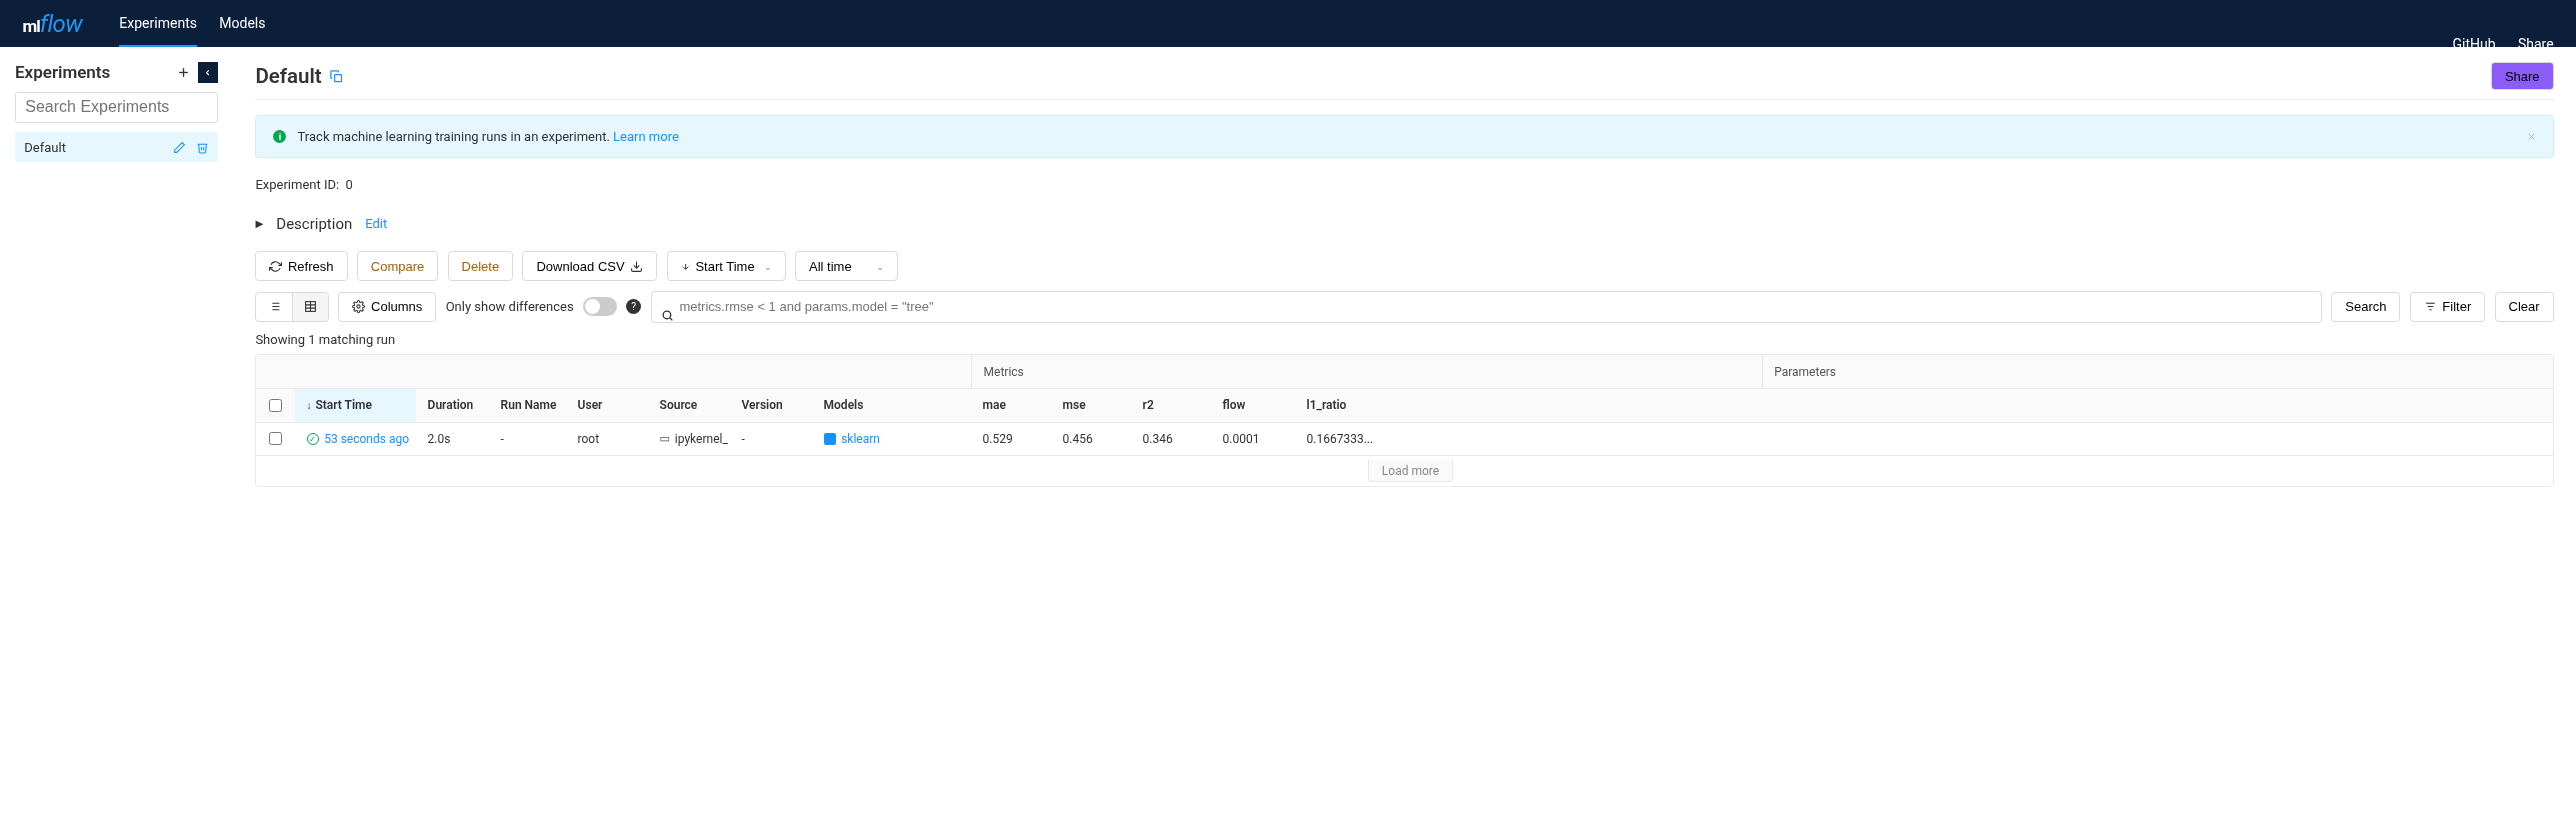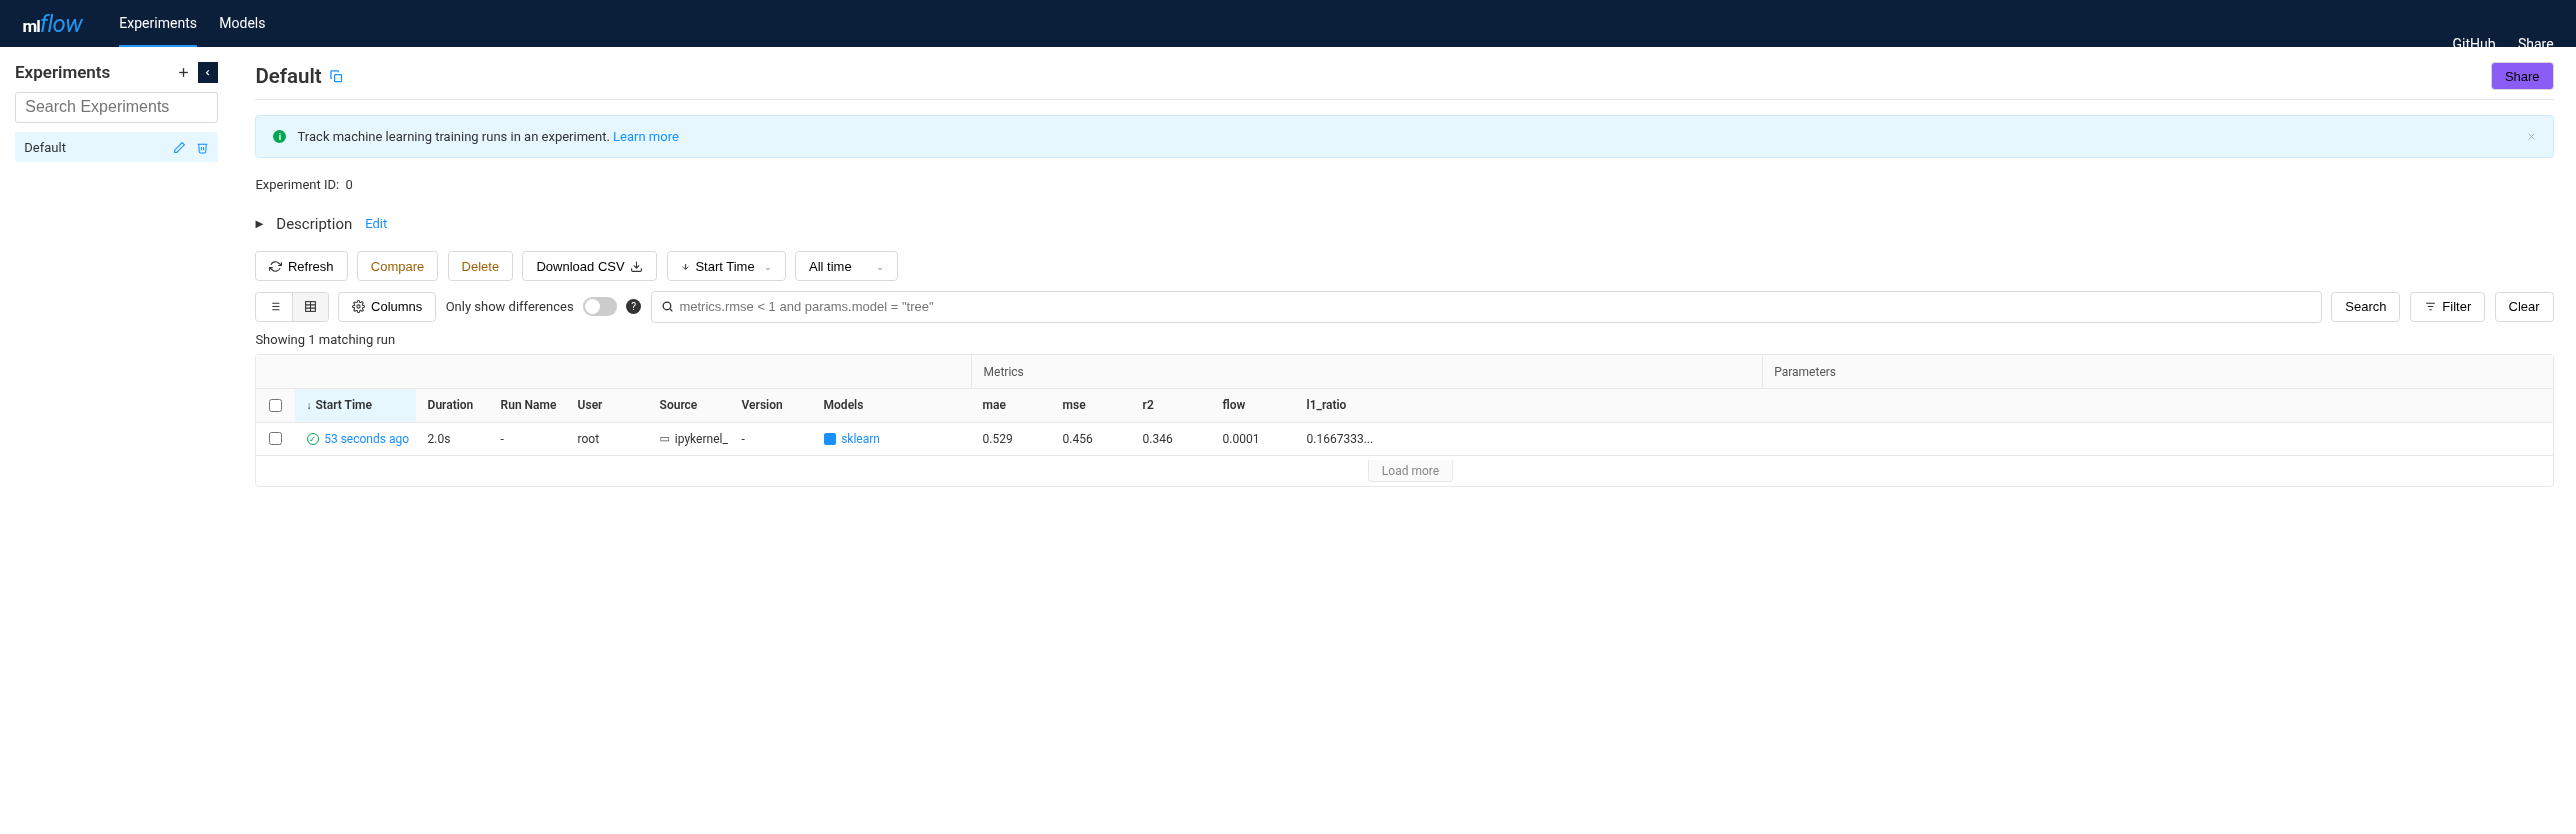--- a/index.html
+++ b/index.html
@@ -45,21 +45,21 @@
 .btn-chevron { font-size: 9.3px; color: #888; margin-left: 3.7px; }
 .toolbar2 { display: flex; gap: 9.3px; align-items: center; margin-bottom: 9.3px; }
 .view-toggle { display: flex; border: 0.9px solid #d9d9d9; border-radius: 3.7px; overflow: hidden; }
 .view-toggle-item { padding: 7.5px 11.2px; cursor: pointer; display: flex; align-items: center; justify-content: center; }
 .view-toggle-item + .view-toggle-item { border-left: 0.9px solid #d9d9d9; }
 .view-toggle-item.active { background: #f5f5f5; }
 .diff-label { font-size: 13px; }
 .switch { width: 34px; height: 18.7px; background: #ccc; border-radius: 9.3px; position: relative; cursor: pointer; }
 .switch::after { content: ""; position: absolute; left: 1.9px; top: 1.9px; width: 15px; height: 15px; background: #fff; border-radius: 50%; }
 .help-circle { width: 15px; height: 15px; background: #333; color: #fff; border-radius: 50%; display: flex; align-items: center; justify-content: center; font-size: 10.3px; cursor: pointer; }
-.search-wrap { flex: 1; display: flex; align-items: center; border: 0.9px solid #d9d9d9; border-radius: 3.7px; padding: 0 9.3px; }
+.search-wrap { flex: 1; display: flex; align-items: flex-end; border: 0.9px solid #d9d9d9; border-radius: 3.7px; padding: 0 9.3px; }
 .search-wrap input { flex: 1; border: none; outline: none; padding: 7.5px 5.6px; font-size: 13px; }
 .showing { font-size: 13px; margin-bottom: 7.5px; }
 .table { width: 100%; border: 0.9px solid #e8e8e8; border-radius: 3.7px; }
 .thead-top { display: flex; background: #fafafa; border-bottom: 0.9px solid #e8e8e8; font-size: 12px; color: #555; }
 .thead-bot { display: flex; background: #fafafa; border-bottom: 0.9px solid #e8e8e8; font-size: 12px; font-weight: 600; }
 .trow { display: flex; border-bottom: 0.9px solid #e8e8e8; font-size: 12px; }
 .cell { padding: 9.3px 11.2px; display: flex; align-items: center; flex-shrink: 0; overflow: hidden; white-space: nowrap; text-overflow: ellipsis; }
 .c-check { width: 39px; justify-content: center; }
 .c-start { width: 121px; }
 .c-dur { width: 73px; }

